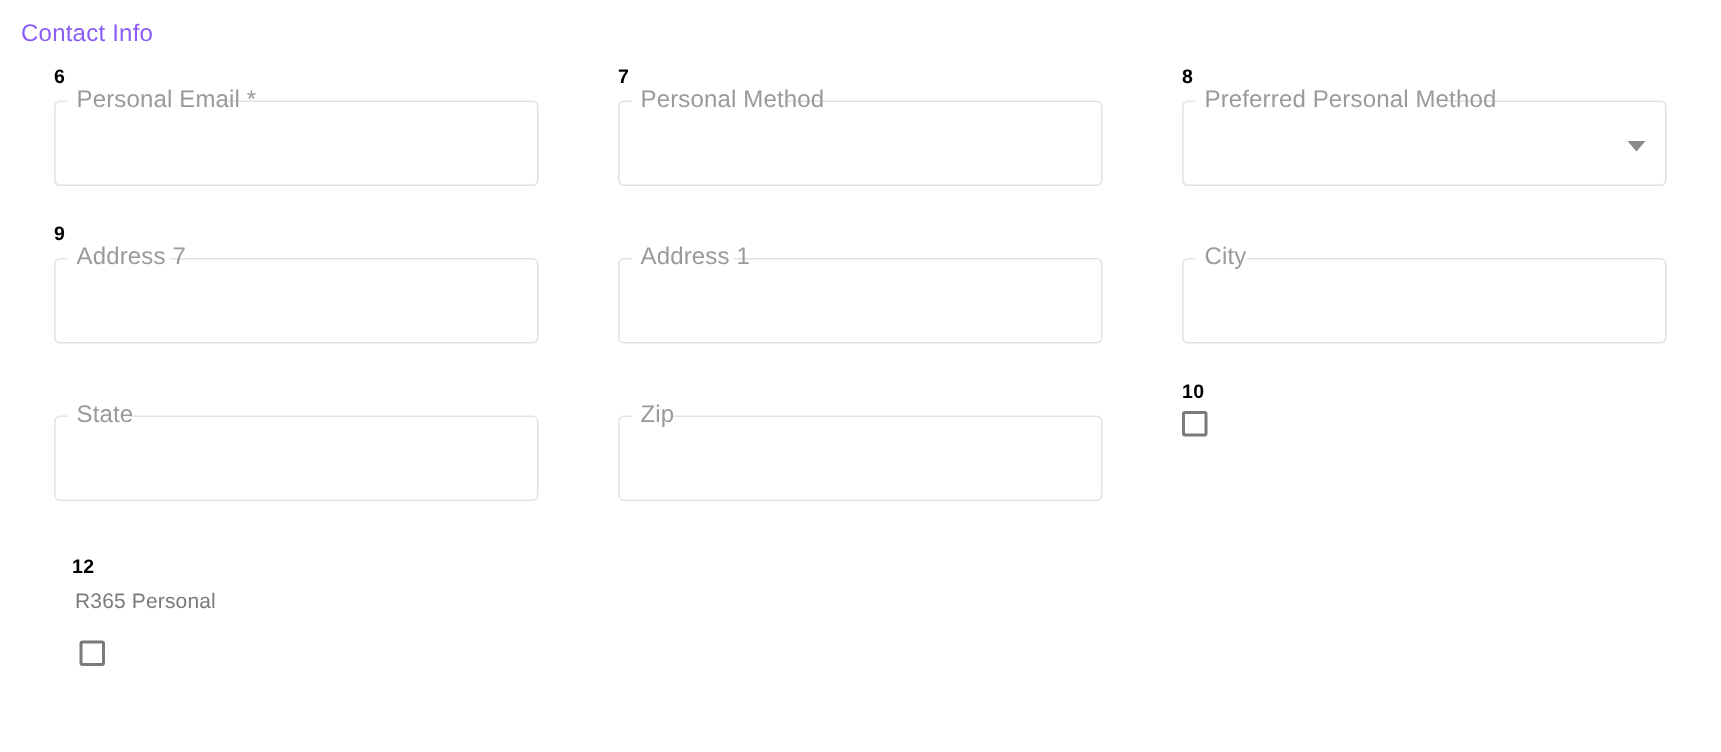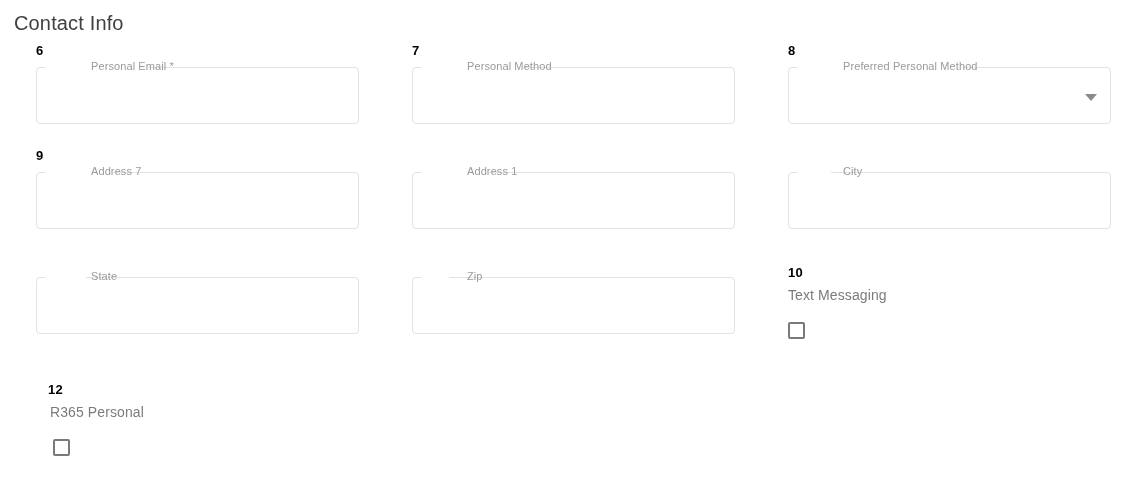--- a/index.html
+++ b/index.html
@@ -16,24 +16,24 @@
     font-family: "Liberation Sans", sans-serif;
     color: #212121;
     overflow: hidden;
   }
 
   
   .page-title {
     position: absolute;
     left: 14px;
     top: 10px;
-    font-size: 20px;
+    font-size: 16px;
     font-weight: 400;
     line-height: 26px;
-    color: #404040;
+    color: #8b5cf6;
     letter-spacing: 0.15px;
     white-space: nowrap;
   }
 
   
   .form-grid {
     position: absolute;
     left: 0;
     top: 44px;
     width: 1147px;
@@ -95,27 +95,26 @@
     position: absolute;
     top: -1px;
     left: 9px;
     height: 3px;
     background: #ffffff;
   }
   .field-label {
     position: absolute;
     top: -8px;
     left: 15px;
-    font-size: 11px;
+    font-size: 16px;
     line-height: 15px;
     color: #9a9a9a;
     background: transparent;
     white-space: nowrap;
     letter-spacing: 0.1px;
-    margin-left: 40px;
   }
   .field-input {
     position: absolute;
     inset: 0;
     width: 100%;
     height: 100%;
     border: 0;
     outline: 0;
     background: transparent;
     padding: 10px 14px 0 14px;
@@ -135,21 +134,21 @@
     border-left: 6px solid transparent;
     border-right: 6px solid transparent;
     border-top: 7px solid #8a8a8a;
     pointer-events: none;
   }
 
   
   .check-group {
     position: absolute;
     left: 0;
-    top: 12px;
+    top: 0;
     width: 323px;
   }
   .check-label {
     display: block;
     font-size: 14px;
     line-height: 18px;
     color: #7b7b7b;
     letter-spacing: 0.1px;
     margin-bottom: 18px;
     white-space: nowrap;
@@ -254,21 +253,20 @@
         <div class="field-outline"></div>
         <div class="field-notch" style="width:28px;"></div>
         <div class="field-label">Zip</div>
         <input class="field-input" type="text" placeholder="" style="">
       </div>
     </div>
 
     <div class="cell col-3">
       <div class="check-group">
         <span class="badge-inline">10</span>
-        <span class="check-label">Text Messaging</span>
         <span class="checkbox"></span>
       </div>
     </div>
 
   </div>
 
   <div class="grid-row">
 
     <div class="cell col-1" style="left:48px;top:12px;">
       <div class="check-group">

